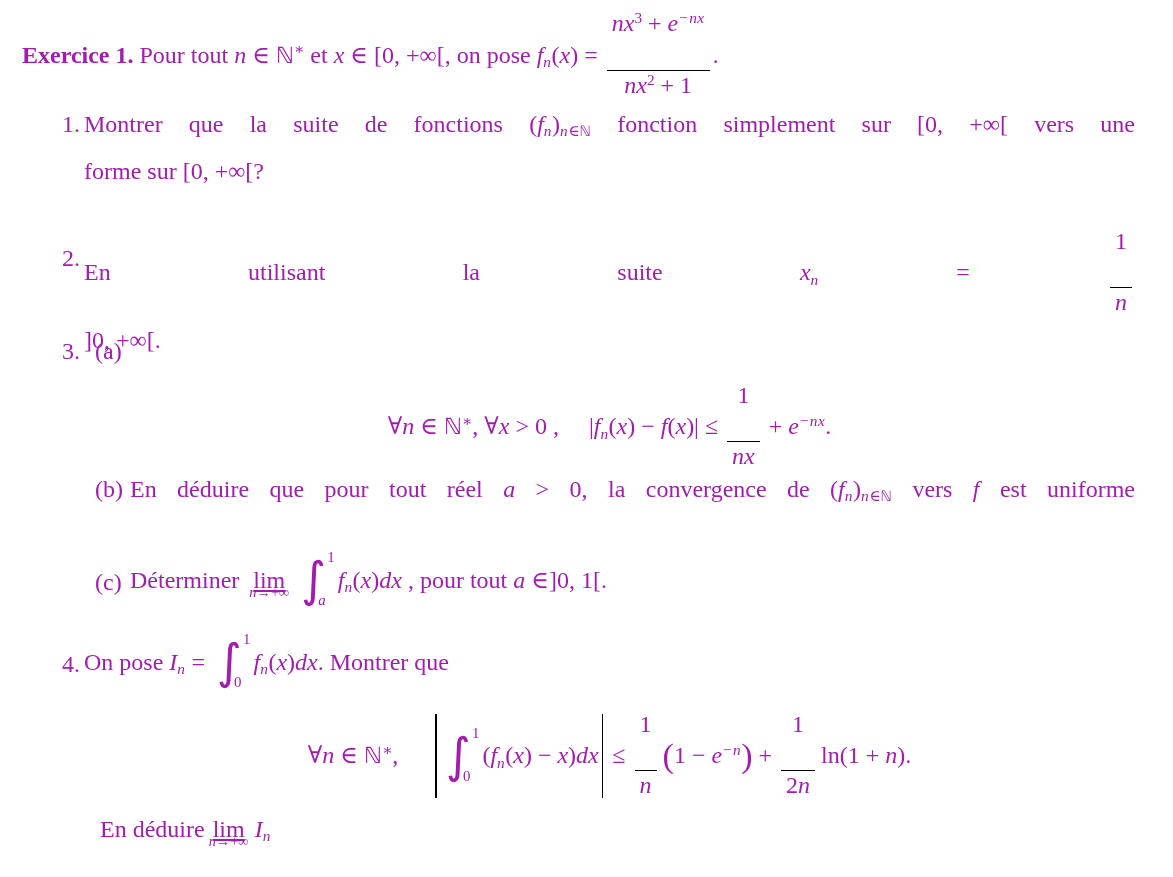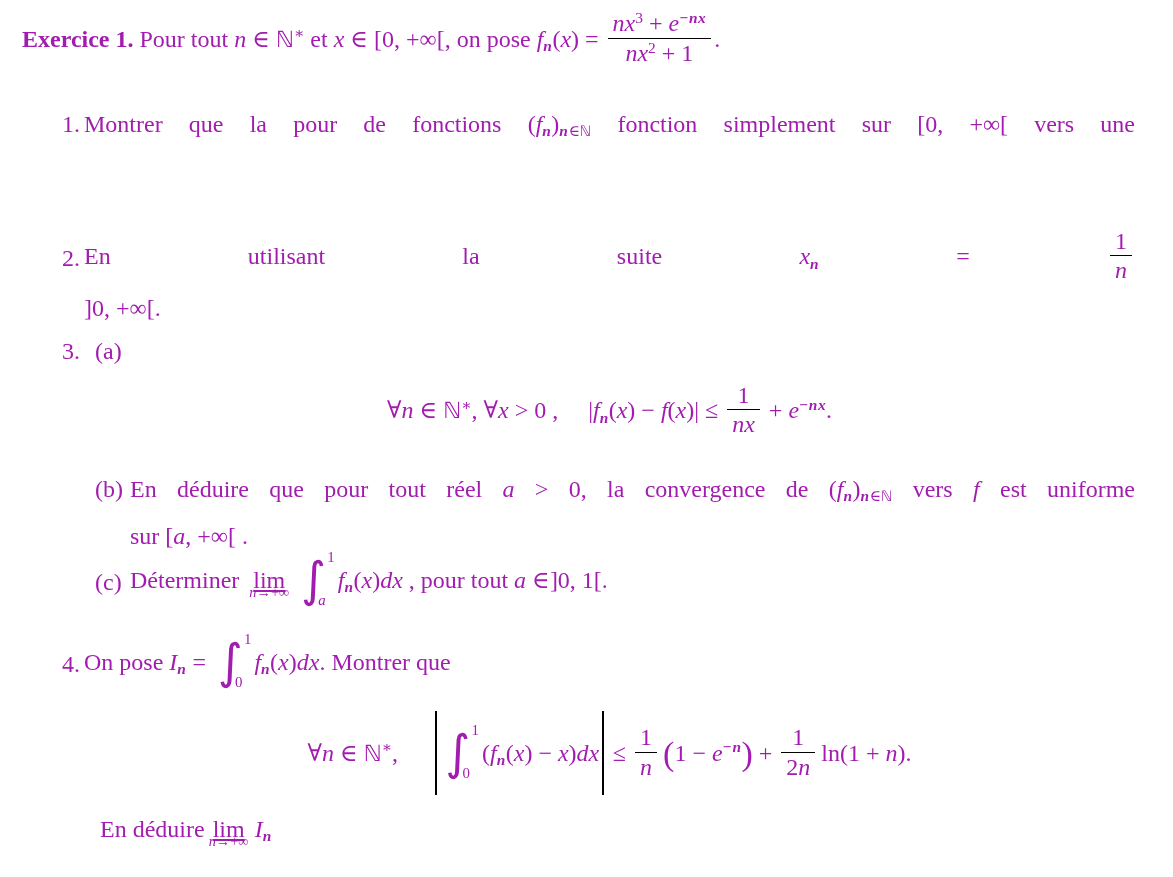--- a/index.html
+++ b/index.html
@@ -19,25 +19,25 @@
   .hdr{left:22px;top:12px;width:1140px;line-height:40px;}
   .concl{left:100px;top:809px;line-height:40px;white-space:nowrap;}
 
   .s-rm{font-style:normal;}
   .s-it{font-style:italic;}
   .s-bf{font-weight:700;}
   .s-bb{font-family:"DejaVu Sans",sans-serif;font-size:0.93em;}
   .s-big{font-size:1.42em;vertical-align:-0.12em;line-height:0;}
   .msup{font-size:0.64em;vertical-align:0.55em;}
   .msub{font-size:0.64em;vertical-align:-0.28em;}
-  .msup .s-it,.msub .s-it{letter-spacing:0.5px;font-weight:bold;}
+  .msup .s-it,.msub .s-it{letter-spacing:0.5px;}
 
   .frac{display:inline-block;vertical-align:middle;text-align:center;margin:0 3px;transform:translateY(-3px);}
   .fnum,.fden{display:block;line-height:1.18;padding:0 5px;}
-  .fden{border-top:1.5px solid #000;}
+  .fden{border-top:1.5px solid #000;margin-top:32px;}
 
   .intwrap{display:inline-flex;align-items:center;vertical-align:middle;margin:0 4px 0 6px;transform:translateY(-3px);}
   .intg{font-family:"DejaVu Sans",sans-serif;font-size:48px;line-height:58px;font-weight:400;}
   .intlims{display:inline-flex;flex-direction:column;justify-content:space-between;height:60px;font-size:0.62em;line-height:1;}
   .intsup{transform:translate(1px,1px);}
   .intsub{transform:translate(-8px,-1px);}
 
   .limwrap{display:inline-block;position:relative;text-align:center;margin:0 10px 0 8px;text-decoration:underline;}
   .limbelow{position:absolute;top:25px;left:50%;transform:translateX(-50%);font-size:0.60em;white-space:nowrap;line-height:1;}
 
@@ -47,21 +47,22 @@
 </head>
 <body>
 
 <div class="page">
 
   <div class="blk hdr"><span class="s-bf">Exercice 1.</span><span class="s-rm">  Pour tout </span><span class="s-it">n</span><span class="s-rm"> ∈ </span><span class="s-bb">ℕ</span><span class="msup"><span class="s-rm">∗</span></span><span class="s-rm"> et </span><span class="s-it">x</span><span class="s-rm"> ∈ [0, +∞[, on pose </span><span class="s-it">f</span><span class="msub"><span class="s-it">n</span></span><span class="s-rm">(</span><span class="s-it">x</span><span class="s-rm">) = </span><span class="frac"><span class="fnum"><span class="s-it">nx</span><span class="msup"><span class="s-rm">3</span></span><span class="s-rm"> + </span><span class="s-it">e</span><span class="msup"><span class="s-it">−nx</span></span></span><span class="fden"><span class="s-it">nx</span><span class="msup"><span class="s-rm">2</span></span><span class="s-rm"> + 1</span></span></span><span class="s-rm">.</span></div>
 
   <div class="blk" style="top:104px;left:0;width:1173px;">
     <span class="inum">1.</span>
     <div class="ibody">
-      <div class="jline"><span class="s-rm">Montrer que la pour de fonctions (</span><span class="s-it">f</span><span class="msub"><span class="s-it">n</span></span><span class="s-rm">)</span><span class="msub"><span class="s-it">n</span><span class="s-rm">∈</span><span class="s-bb">ℕ</span></span><span class="s-rm"> fonction simplement sur [0, +∞[ vers une</span></div>
+      <div class="jline"><span class="s-rm">Montrer que la suite de fonctions (</span><span class="s-it">f</span><span class="msub"><span class="s-it">n</span></span><span class="s-rm">)</span><span class="msub"><span class="s-it">n</span><span class="s-rm">∈</span><span class="s-bb">ℕ</span></span><span class="s-rm"> fonction simplement sur [0, +∞[ vers une</span></div>
+      <div class="lline"><span class="s-rm">forme sur [0, +∞[?</span></div>
     </div>
   </div>
 
   <div class="blk" style="top:230px;left:0;width:1173px;">
     <span class="inum" style="top:8px;">2.</span>
     <div class="ibody">
       <div class="jline"><span class="s-rm">En utilisant la suite </span><span class="s-it">x</span><span class="msub"><span class="s-it">n</span></span><span class="s-rm"> = </span><span class="frac"><span class="fnum"><span class="s-rm">1</span></span><span class="fden"><span class="s-it">n</span></span></span></div>
       <div class="lline"><span class="s-rm">]0, +∞[.</span></div>
     </div>
   </div>
@@ -70,21 +71,20 @@
     <span class="inum">3.</span>
     <span class="ilab">(a)</span>
   </div>
 
   <div class="blk ctr" style="top:384px;"><span class="s-rm">∀</span><span class="s-it">n</span><span class="s-rm"> ∈ </span><span class="s-bb">ℕ</span><span class="msup"><span class="s-rm">∗</span></span><span class="s-rm">, ∀</span><span class="s-it">x</span><span class="s-rm"> &gt; 0 ,</span><span class="hsp" style="width: 30px;"></span><span class="s-rm">|</span><span class="s-it">f</span><span class="msub"><span class="s-it">n</span></span><span class="s-rm">(</span><span class="s-it">x</span><span class="s-rm">) − </span><span class="s-it">f</span><span class="s-rm">(</span><span class="s-it">x</span><span class="s-rm">)| ≤ </span><span class="frac"><span class="fnum"><span class="s-rm">1</span></span><span class="fden"><span class="s-it">nx</span></span></span><span class="s-rm"> + </span><span class="s-it">e</span><span class="msup"><span class="s-it">−nx</span></span><span class="s-rm">.</span></div>
 
   <div class="blk" style="top:469px;left:0;width:1173px;">
     <span class="ilab">(b)</span>
     <div class="ibody-sub">
       <div class="jline"><span class="s-rm">En déduire que pour tout réel </span><span class="s-it">a</span><span class="s-rm"> &gt; 0, la convergence de (</span><span class="s-it">f</span><span class="msub"><span class="s-it">n</span></span><span class="s-rm">)</span><span class="msub"><span class="s-it">n</span><span class="s-rm">∈</span><span class="s-bb">ℕ</span></span><span class="s-rm"> vers </span><span class="s-it">f</span><span class="s-rm"> est uniforme</span></div>
-      <div class="lline"><span class="s-rm">sur [</span><span class="s-it">a</span><span class="s-rm">, +∞[ .</span></div>
     </div>
   </div>
 
   <div class="blk" style="top:552px;left:0;width:1173px;">
     <span class="ilab" style="top:10px;">(c)</span>
     <div class="ibody-sub">
       <div class="lline"><span class="s-rm">Déterminer </span><span class="limwrap"><span class="limmain">lim</span><span class="limbelow"><span class="s-it">n</span><span class="s-rm">→+∞</span></span></span><span class="intwrap">
             <span class="intg">∫</span>
             <span class="intlims">
               <span class="intsup"><span class="s-rm">1</span></span>

